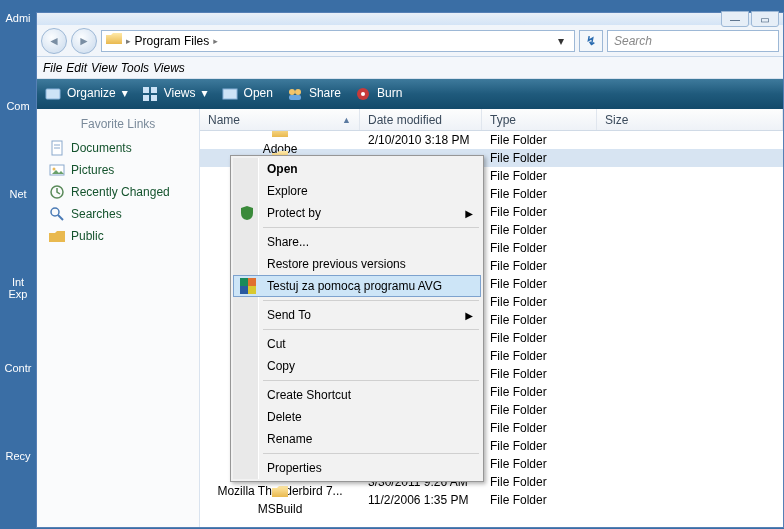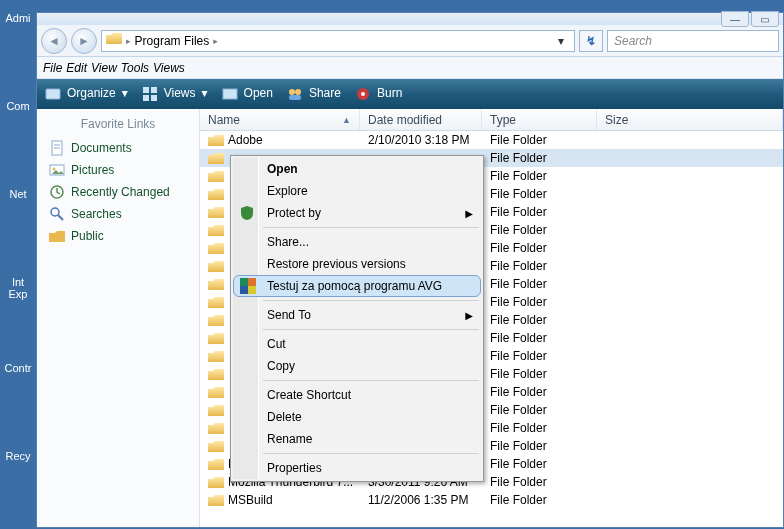--- a/index.html
+++ b/index.html
@@ -40,31 +40,31 @@
 .col.name { width: 160px; }
 .col.date { width: 122px; }
 .col.type { width: 115px; }
 .col.size { flex: 1; }
 .sort-arrow { color: #5b7aa0; margin-left: auto; font-size: 9px; }
 
 .file-list { flex: 1; overflow: hidden; }
 .row { height: 18px; display: flex; align-items: center; }
 .row.selected { background: #d7e4f2; }
 .cell { padding: 0 8px; white-space: nowrap; overflow: hidden; text-overflow: ellipsis; }
-.cell.name { width: 160px; display: flex; align-items: center; gap: 4px; }
+.cell.name { width: 160px; display: flex; align-items: center; gap: 4px; flex-direction: column; }
 .cell.date { width: 122px; }
 .cell.type { width: 115px; }
 .cell.size { flex: 1; }
 .folder-icon { width: 16px; height: 13px; display: inline-block; }
 
 .ctx-menu { position: absolute; left: 230px; top: 155px; width: 254px; background: #f2f2f2; border: 1px solid #979797; box-shadow: 2px 2px 4px rgba(0,0,0,0.3); padding: 2px; }
 .ctx-gutter { position: absolute; left: 2px; top: 2px; bottom: 2px; width: 26px; background: #e9e9e9; border-right: 1px solid #fff; }
 .ctx-item { position: relative; padding: 4px 20px 4px 34px; display: flex; align-items: center; }
 .ctx-item.bold { font-weight: bold; }
-.ctx-item.hover { background: #cde5f7; border: 1px solid #7da2ce; border-radius: 6px; padding: 3px 19px 3px 33px; }
+.ctx-item.hover { background: #cde5f7; border: 1px solid #7da2ce; border-radius: 0; padding: 3px 19px 3px 33px; }
 .ctx-sep { margin: 3px 2px 3px 30px; border-top: 1px solid #d0d0d0; }
 .ctx-arrow { position: absolute; right: 8px; font-size: 10px; }
 .ctx-icon { position: absolute; left: 6px; width: 16px; height: 16px; }
 
 svg.folder path { fill: url(#folderGrad); }
 </style>
 </head>
 <body>
 
 <svg width="0" height="0" style="position:absolute">

